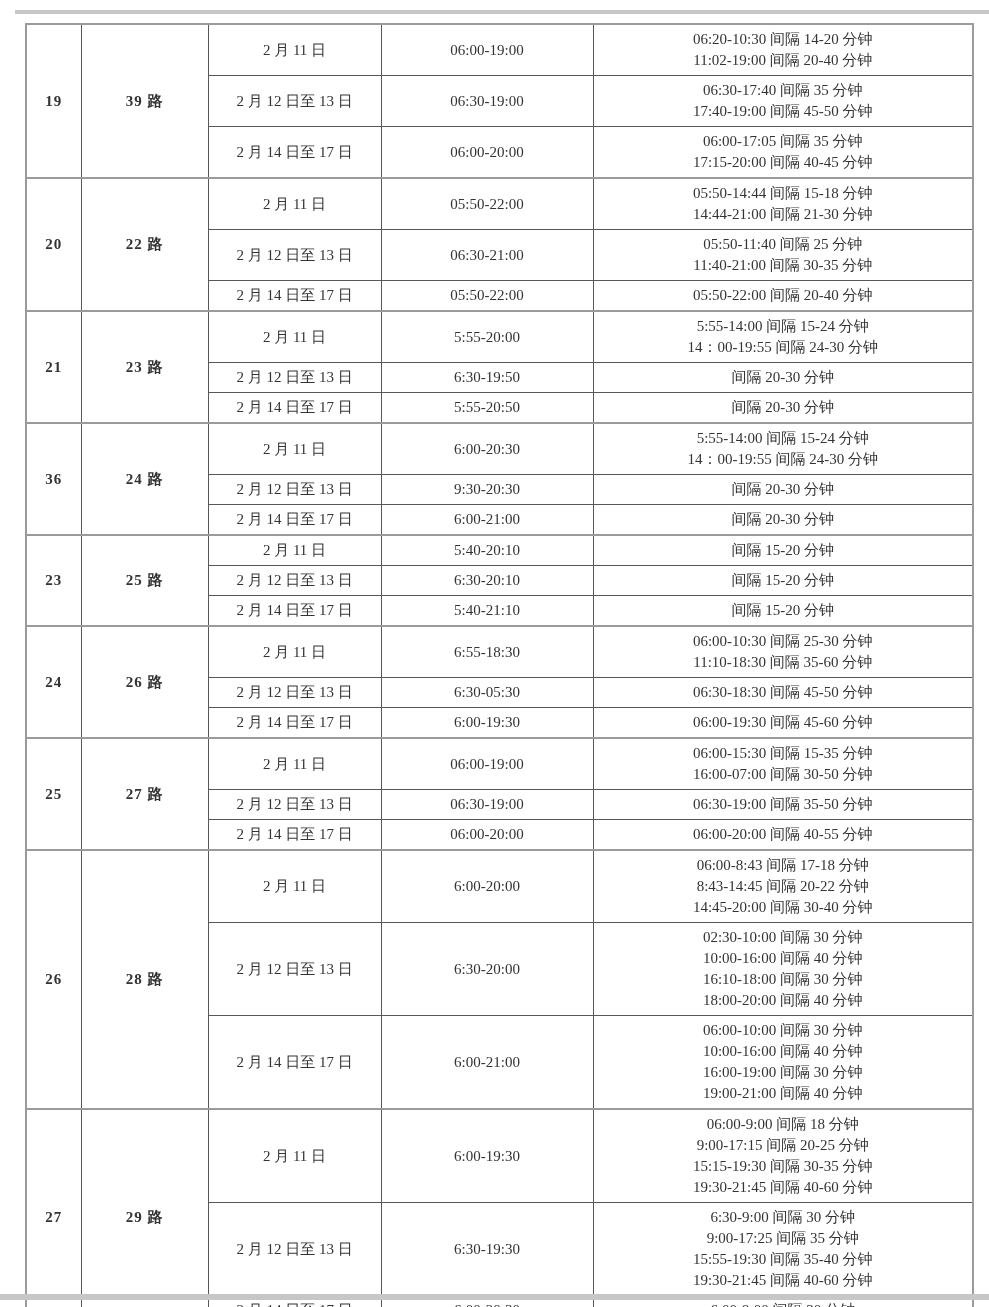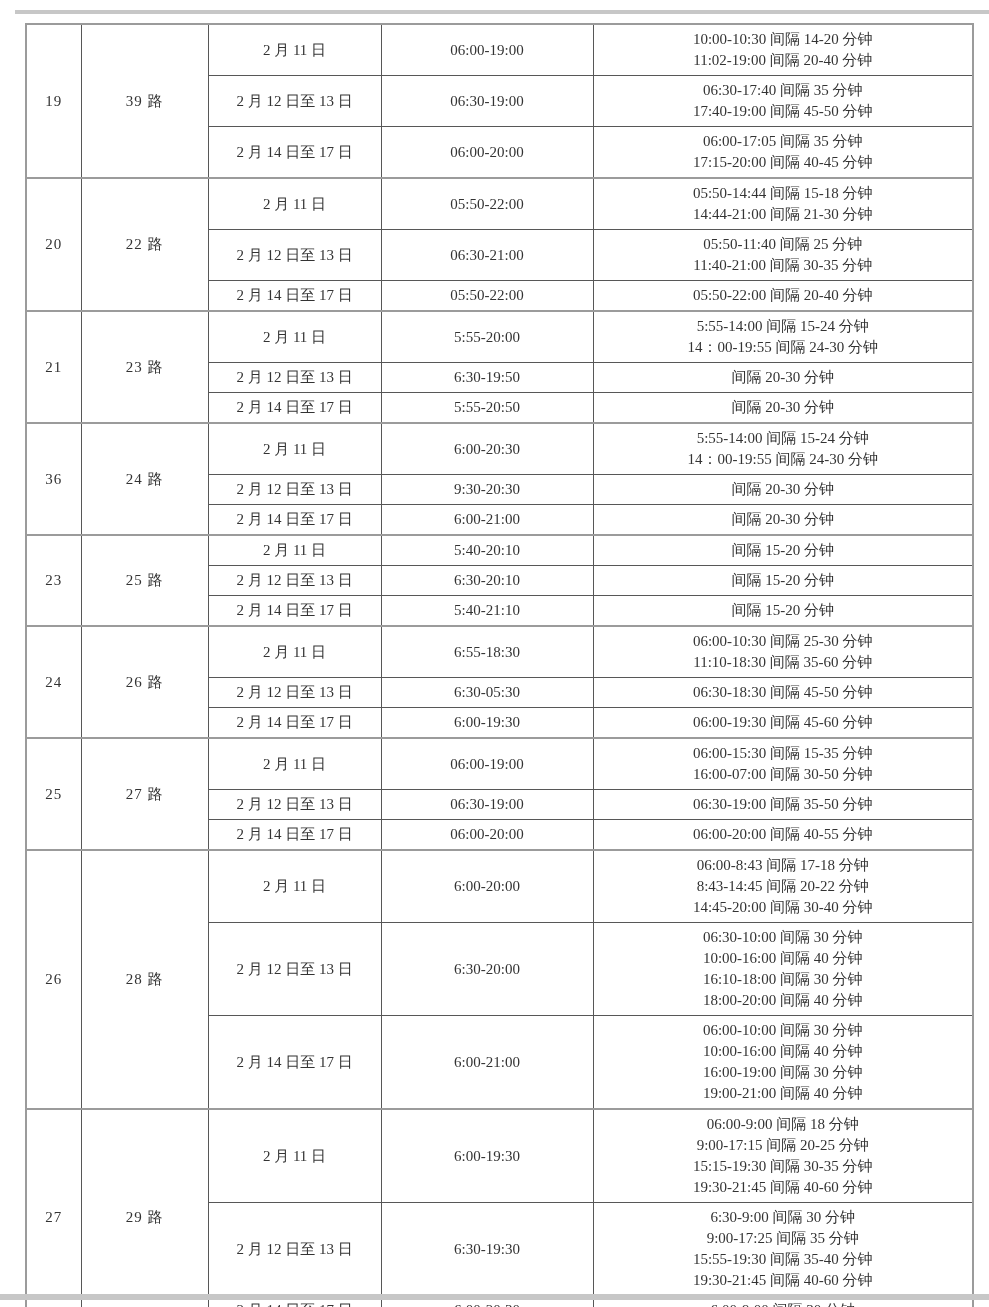--- a/index.html
+++ b/index.html
@@ -48,20 +48,21 @@
     padding: 4px 3px;
     color: #333333;
     overflow: hidden;
   }
   tr.section-start td {
     border-top: 2px solid #9b9b9b;
   }
   td.index-cell, td.route-cell {
     font-size: 16px;
     letter-spacing: 1px;
+    font-weight: bold;
   }
   .interval-line {
     white-space: nowrap;
   }
 </style>
 </head>
 <body>
 
 <div class="strip strip-top"></div>
 
@@ -73,21 +74,21 @@
       <col style="width: 212px;">
       <col style="width: 380px;">
     </colgroup>
   <tbody>
       <tr class="section-start">
         <td rowspan="3" class="index-cell">19</td>
         <td rowspan="3" class="route-cell">39 路</td>
         <td>2 月 11 日</td>
         <td>06:00-19:00</td>
         <td>
-          <div class="interval-line">10:00-10:30 间隔 14-20 分钟</div>
+          <div class="interval-line">06:20-10:30 间隔 14-20 分钟</div>
           <div class="interval-line">11:02-19:00 间隔 20-40 分钟</div>
         </td>
       </tr>
       <tr>
         <td>2 月 12 日至 13 日</td>
         <td>06:30-19:00</td>
         <td>
           <div class="interval-line">06:30-17:40 间隔 35 分钟</div>
           <div class="interval-line">17:40-19:00 间隔 45-50 分钟</div>
         </td>
@@ -252,21 +253,21 @@
         <td>
           <div class="interval-line">06:00-8:43 间隔 17-18 分钟</div>
           <div class="interval-line">8:43-14:45  间隔 20-22 分钟</div>
           <div class="interval-line">14:45-20:00 间隔 30-40 分钟</div>
         </td>
       </tr>
       <tr>
         <td>2 月 12 日至 13 日</td>
         <td>6:30-20:00</td>
         <td>
-          <div class="interval-line">06:30-10:00 间隔 30 分钟</div>
+          <div class="interval-line">02:30-10:00 间隔 30 分钟</div>
           <div class="interval-line">10:00-16:00 间隔 40 分钟</div>
           <div class="interval-line">16:10-18:00 间隔 30 分钟</div>
           <div class="interval-line">18:00-20:00 间隔 40 分钟</div>
         </td>
       </tr>
       <tr>
         <td>2 月 14 日至 17 日</td>
         <td>6:00-21:00</td>
         <td>
           <div class="interval-line">06:00-10:00 间隔 30 分钟</div>

